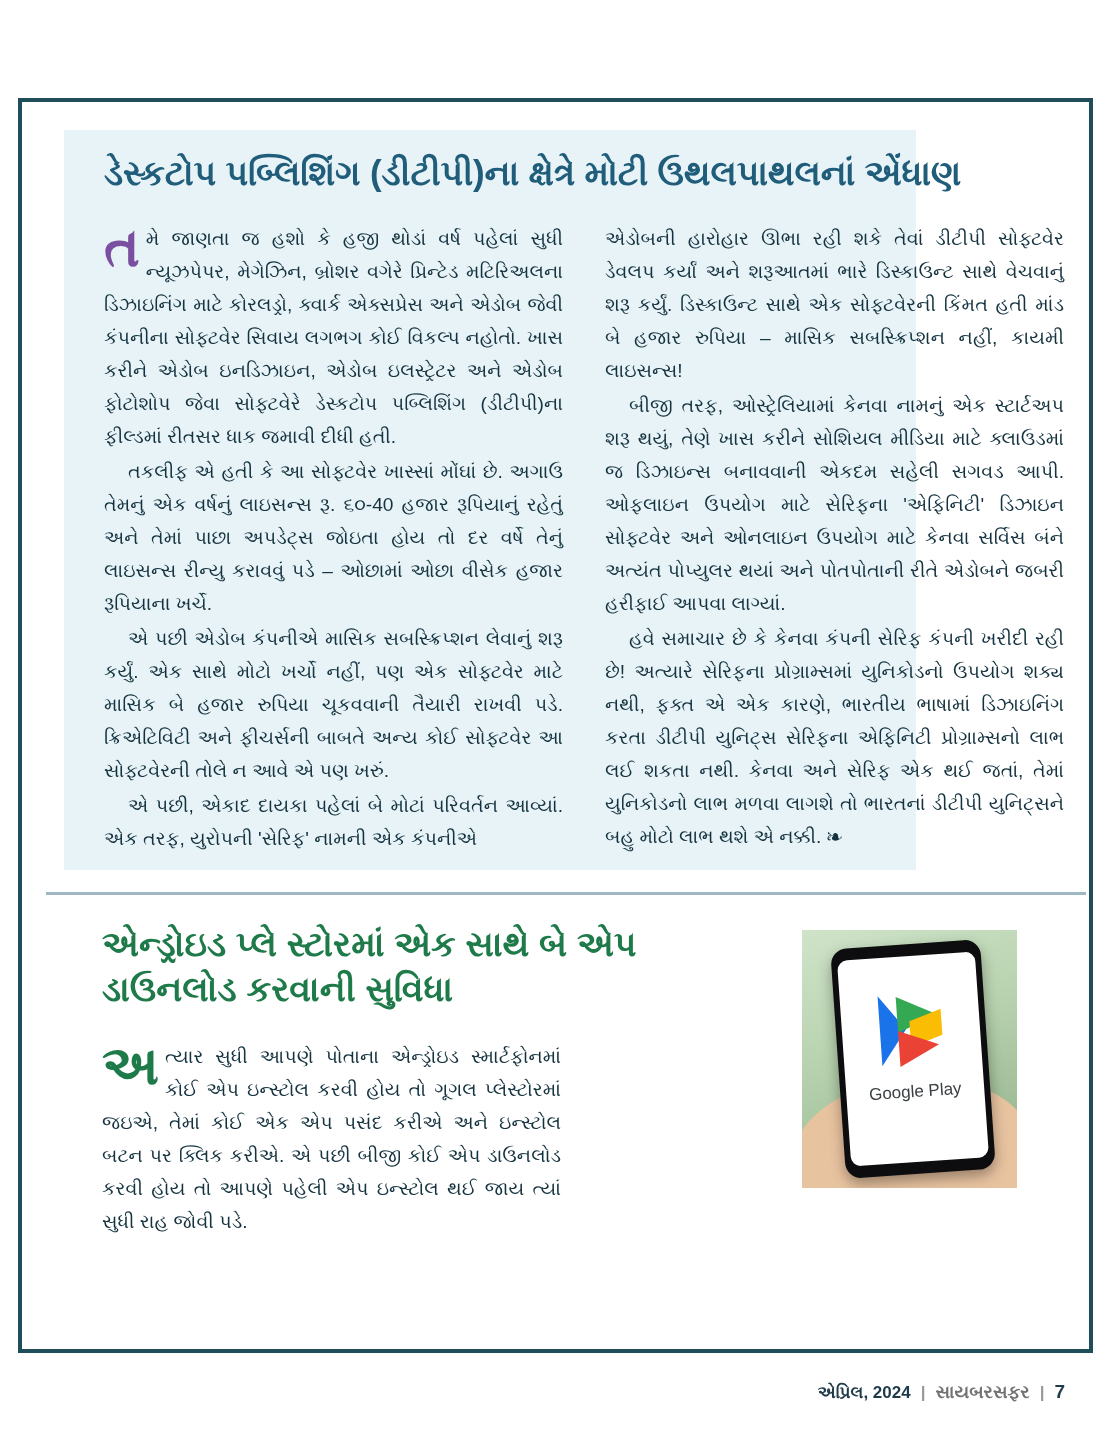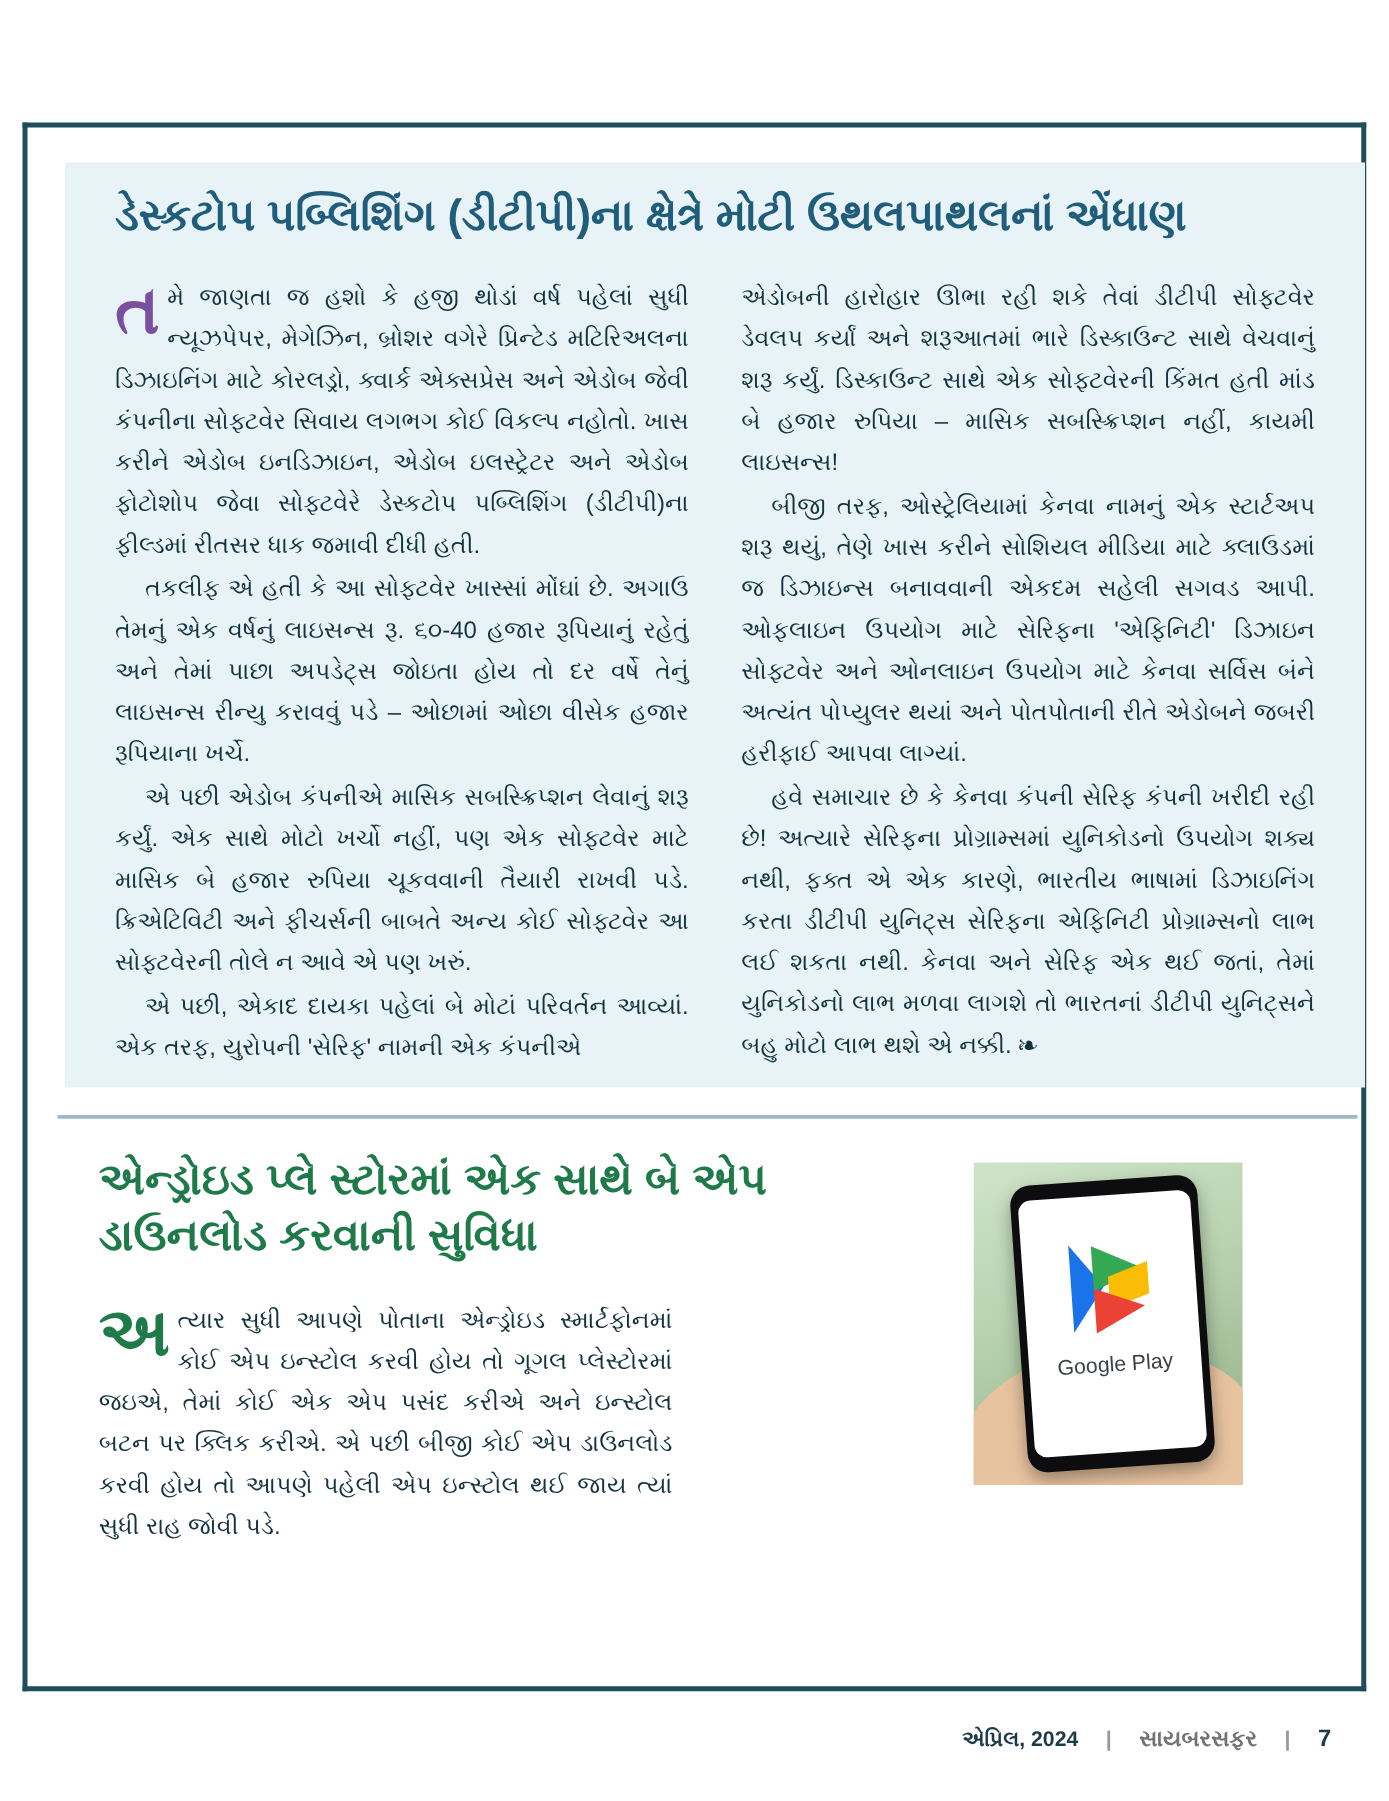--- a/index.html
+++ b/index.html
@@ -33,22 +33,22 @@
   }
   .frame-right {
     position: absolute;
     right: 18px; top: 98px; width: 4px; bottom: 88px;
     background: #1f4e5a;
   }
 
   
   .article1 {
     position: absolute;
-    left: 52px; top: 130px;
-    width: 1040px; height: 740px;
+    left: 64px; top: 130px;
+    width: 852px; height: 740px;
     background: #e8f3f8;
   }
   .a1-title {
     position: absolute;
     left: 40px; top: 22px;
     width: 960px;
     font-size: 35px;
     font-weight: bold;
     color: #1f5d7a;
     letter-spacing: -0.2px;
@@ -84,21 +84,21 @@
   .divider {
     position: absolute;
     left: 46px; top: 892px;
     width: 1040px; height: 3px;
     background: #9fb9c4;
   }
 
   
   .article2 {
     position: absolute;
-    left: 39px; top: 912px;
+    left: 62px; top: 912px;
     width: 1040px; height: 430px;
   }
   .a2-title {
     position: absolute;
     left: 40px; top: 10px;
     width: 640px;
     font-size: 35px;
     font-weight: bold;
     color: #1f7a4a;
     line-height: 1.28;
@@ -202,21 +202,21 @@
     color: #3c4043;
     font-family: "Liberation Sans", sans-serif;
   }
 
   
   .footer {
     position: absolute;
     right: 46px; bottom: 38px;
     display: flex;
     align-items: baseline;
-    gap: 22px;
+    gap: 10px;
     font-size: 17px;
     font-weight: bold;
   }
   .f-date { color: #1f3b4a; }
   .f-sep { color: #999; }
   .f-mag { color: #737373; font-size: 18px; }
   .f-page { color: #1f3b4a; font-size: 19px; }
 </style>
 </head>
 <body>

